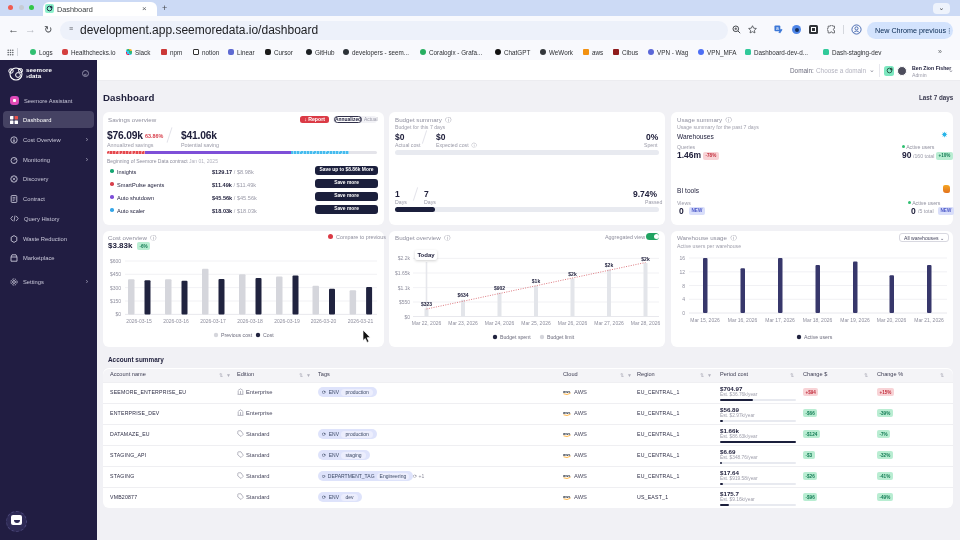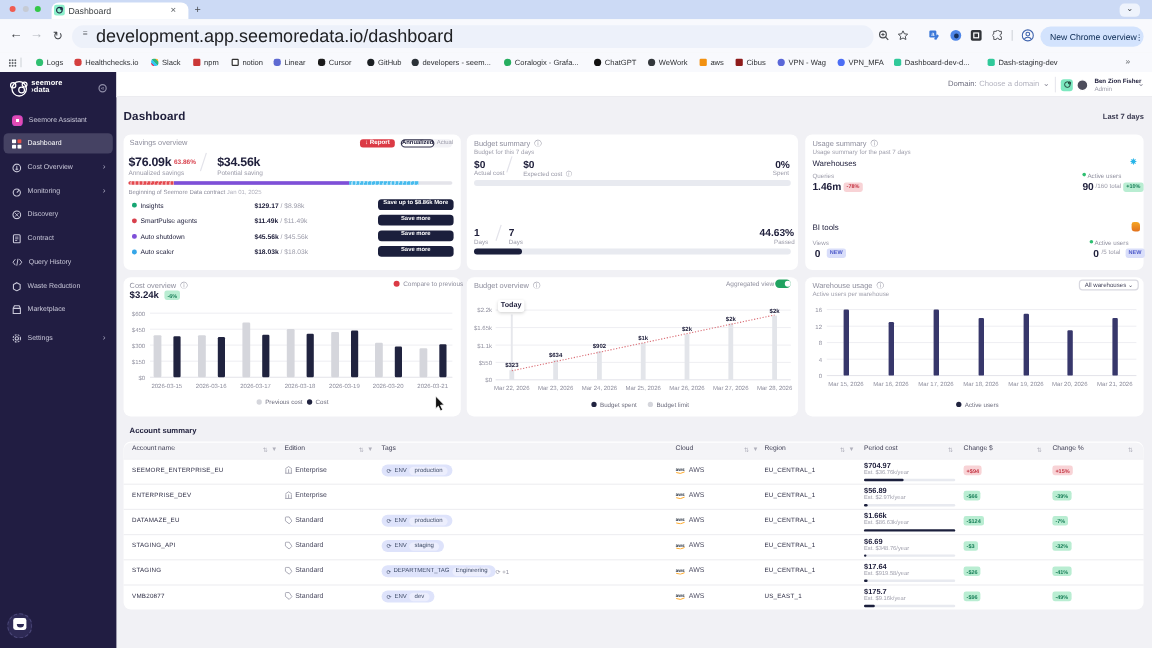--- a/index.html
+++ b/index.html
@@ -63,21 +63,21 @@
 <div class="abs" style="left:142px; top:4px; font-size:8px; color:#5f6368;">×</div>
 <div class="abs" style="left:162px; top:3px; font-size:9px; color:#4a4d52;">+</div>
 <div class="abs" style="left:933px; top:2.5px; width:17px; height:11px; background:#eef3fc; border-radius:4px; color:#41454a; font-size:7px; text-align:center; line-height:10px;">⌄</div>
 
 <div class="abs" id="toolbar"></div>
 <div class="abs" style="left:8px; top:23px; font-size:11px; color:#3f4247;">←</div>
 <div class="abs" style="left:25px; top:23px; font-size:11px; color:#b4b8bf;">→</div>
 <div class="abs" style="left:44px; top:24px; font-size:10px; color:#3f4247;">↻</div>
 <div class="abs" id="urlbar"></div>
 <div class="abs" style="left:69px; top:25px; width:8px; height:9px; color:#5f6368; font-size:7px;">≡</div>
-<div class="abs" style="left:80px; top:20.5px; font-size:15px; line-height:19px; color:#202124;">development.app.seemoredata.io/dashboard</div>
+<div class="abs" style="left:80px; top:20.5px; font-size:12px; line-height:19px; color:#202124;">development.app.seemoredata.io/dashboard</div>
 <svg class="abs" style="left:732px; top:25px;" width="9" height="9" viewBox="0 0 9 9">
       <circle cx="3.8" cy="3.8" r="2.8" fill="none" stroke="#474a4f" stroke-width="1"></circle>
       <line x1="6" y1="6" x2="8.2" y2="8.2" stroke="#474a4f" stroke-width="1"></line>
       <path d="M2.4 3.8h2.8M3.8 2.4v2.8" stroke="#474a4f" stroke-width="0.8"></path>
     </svg>
 <svg class="abs" style="left:748px; top:25px;" width="9" height="9" viewBox="0 0 10 10">
       <path d="M5 0.8l1.3 2.7 3 0.4-2.2 2 0.6 2.9L5 7.4 2.3 8.8l0.6-2.9-2.2-2 3-0.4z" fill="none" stroke="#474a4f" stroke-width="0.9"></path>
     </svg>
 <svg class="abs" style="left:774px; top:25px;" width="9" height="9" viewBox="0 0 10 10">
       <rect x="0.5" y="0.5" width="6.5" height="6.5" rx="1.2" fill="#3c78d8"></rect>
@@ -92,21 +92,21 @@
 <div class="abs" style="left:812.2px; top:28.2px; width:2.6px; height:2.6px; background:#303338;"></div>
 <svg class="abs" style="left:827px; top:25px;" width="9" height="9" viewBox="0 0 12 12">
       <path d="M4.5 1.5a1.3 1.3 0 013 0H10v3a1.4 1.4 0 000 3v3H7.2a1.4 1.4 0 00-2.9 0H1.5v-3.2a1.3 1.3 0 010-2.8V1.5z" fill="none" stroke="#474a4f" stroke-width="1"></path>
     </svg>
 <div class="abs" style="left:843px; top:25px; width:1px; height:9px; background:#d4d7dd;"></div>
 <svg class="abs" style="left:851px; top:24px;" width="11" height="11" viewBox="0 0 12 12">
       <circle cx="6" cy="6" r="5" fill="none" stroke="#3f64ad" stroke-width="1"></circle>
       <circle cx="6" cy="4.8" r="1.7" fill="none" stroke="#3f64ad" stroke-width="1"></circle>
       <path d="M2.8 9.6a3.6 3.6 0 016.4 0" fill="none" stroke="#3f64ad" stroke-width="1"></path>
     </svg>
-<div class="abs" style="left:867px; top:22px; width:86px; height:17px; background:#d3e3fd; border-radius:9px; color:#06264f; font-size:7.2px; line-height:17px; padding-left:8px;">New Chrome overview</div>
+<div class="abs" style="left:867px; top:22px; width:86px; height:17px; background:#d3e3fd; border-radius:9px; color:#06264f; font-size:7.2px; line-height:17px; padding-left:8px;">New Chrome previous</div>
 <div class="abs" style="left:946px; top:26.5px; font-size:6.5px; color:#06264f;">⋮</div>
 
 <div class="abs" id="bookmarks"></div>
 <svg class="abs" style="left:7px; top:48.5px;" width="7" height="7" viewBox="0 0 7 7">
       <g fill="#5f6368">
         <circle cx="1.2" cy="1.2" r="0.8"></circle>
         <circle cx="3.5" cy="1.2" r="0.8"></circle>
         <circle cx="5.8" cy="1.2" r="0.8"></circle>
         <circle cx="1.2" cy="3.5" r="0.8"></circle>
         <circle cx="3.5" cy="3.5" r="0.8"></circle>
@@ -243,21 +243,21 @@
 <div class="card" style="left:103px; top:112px; width:281px; height:113px;"></div>
 <div class="abs ctitle" style="left:108px; top:116px;">Savings overview</div>
 <div class="abs" style="left:300px; top:115.5px; width:29px; height:7.5px; background:#db3a45; border-radius:2.5px; color:#fff; font-size:5.2px; font-weight:bold; text-align:center; line-height:7.5px;">↓&nbsp;Report</div>
 <div class="abs" style="left:333px; top:115.5px; width:44px; height:7.5px; background:#f2f2f6; border-radius:4px;"></div>
 <div class="abs" style="left:334px; top:115.5px; width:28px; height:7.5px; background:#fff; border:0.7px solid #30304a; border-radius:4px; font-size:4.9px; font-weight:bold; color:#23233f; text-align:center; line-height:6.3px;">Annualized</div>
 <div class="abs" style="left:364px; top:115.5px; width:15px; font-size:4.9px; color:#9a9aa8; line-height:7.5px;">Actual</div>
 <div class="abs big" style="left:107px; top:129.5px; font-size:10.3px; letter-spacing:-0.2px;">$76.09k</div>
 <div class="abs" style="left:145px; top:133px; font-size:5.4px; font-weight:bold; color:#d8404c;">63.86%</div>
 <div class="abs" style="left:107px; top:142px; font-size:5.4px;" class2="grayt"><span class="grayt">Annualized savings</span></div>
 <div class="abs" style="left:169px; top:127px; width:1px; height:16px; background:#e3e3ea; transform:rotate(18deg);"></div>
-<div class="abs big" style="left:181px; top:129.5px; font-size:10.3px; letter-spacing:-0.2px;">$34.56k</div>
+<div class="abs big" style="left:181px; top:129.5px; font-size:10.3px; letter-spacing:-0.2px;">$41.06k</div>
 <div class="abs grayt" style="left:181px; top:142px; font-size:5.4px;">Potential saving</div>
 
 <div class="abs" style="left:107px; top:151px; width:270px; height:3px; border-radius:2px; background:#e4e4ea;"></div>
 <div class="abs" style="left:107px; top:151px; width:38px; height:3px; border-radius:2px 0 0 2px; background:repeating-linear-gradient(100deg,#e5484d 0 1.8px,#f2989c 1.8px 3.2px);"></div>
 <div class="abs" style="left:145px; top:151px; width:146px; height:3px; background:#7e4fd8;"></div>
 <div class="abs" style="left:291px; top:151px; width:58px; height:3px; background:repeating-linear-gradient(100deg,#45bbee 0 2px,#9fdcf6 2px 3.2px);"></div>
 <div class="abs" style="left:107px; top:158px; font-size:5px; color:#8f8f9e;">Beginning of Seemore Data contract <span style="color:#b3b3bf;">Jan 01, 2025</span></div>
 
 <div class="abs" style="left:110px; top:169px;">
       <span class="dot" style="background:#17a673;"></span>
@@ -293,21 +293,21 @@
 <div class="abs big" style="left:436px; top:132px; font-size:8.5px;">$0</div>
 <div class="abs grayt" style="left:436px; top:142px; font-size:5.2px;">Expected cost &nbsp;ⓘ</div>
 <div class="abs big" style="left:646px; top:132px; font-size:8.5px;">0%</div>
 <div class="abs grayt" style="left:644px; top:142px; font-size:5.2px;">Spent</div>
 <div class="abs" style="left:395px; top:150px; width:264px; height:4.5px; border-radius:3px; background:#e8eaf0;"></div>
 <div class="abs big" style="left:395px; top:189px; font-size:8.5px;">1</div>
 <div class="abs grayt" style="left:395px; top:199px; font-size:5.2px;">Days</div>
 <div class="abs" style="left:415px; top:187px; width:1px; height:14px; background:#e3e3ea; transform:rotate(18deg);"></div>
 <div class="abs big" style="left:424px; top:189px; font-size:8.5px;">7</div>
 <div class="abs grayt" style="left:424px; top:199px; font-size:5.2px;">Days</div>
-<div class="abs big" style="left:633px; top:189px; font-size:8.5px;">44.63%</div>
+<div class="abs big" style="left:633px; top:189px; font-size:8.5px;">9.74%</div>
 <div class="abs grayt" style="left:645px; top:199px; font-size:5.2px;">Passed</div>
 <div class="abs" style="left:395px; top:207px; width:264px; height:4.5px; border-radius:3px; background:#e8eaf0;"></div>
 <div class="abs" style="left:395px; top:207px; width:40px; height:4.5px; border-radius:3px; background:#1b1f3c;"></div>
 
 <div class="card" style="left:671px; top:112px; width:282px; height:113px;"></div>
 <div class="abs ctitle" style="left:677px; top:116px;">Usage summary &nbsp;ⓘ</div>
 <div class="abs csub" style="left:677px; top:123.5px;">Usage summary for the past 7 days</div>
 <div class="abs" style="left:677px; top:133px; font-size:6.6px; color:#23233f;">Warehouses</div>
 <svg class="abs" style="left:940px; top:131px;" width="9" height="9" viewBox="0 0 24 24">
       <path fill="#29b5e8" d="M12 1l1.5 4.5L18 4l-2.5 4 4.5 1.5-4.5 1.5L18 15l-4.5-1.5L12 18l-1.5-4.5L6 15l2.5-4L4 9.5 8.5 8 6 4l4.5 1.5z"></path>
@@ -327,21 +327,21 @@
 <div class="abs badge bpurp" style="left:689px; top:206.5px;">NEW</div>
 <div class="abs" style="left:908px; top:200px; font-size:5.2px; color:#8f8f9e;"><span style="display:inline-block; width:3px; height:3px; border-radius:50%; background:#2fbf71; vertical-align:1px;"></span> Active users</div>
 <div class="abs big" style="left:911px; top:205.5px; font-size:8.5px;">0</div>
 <div class="abs grayt" style="left:918px; top:208px; font-size:5.2px;">/5 total</div>
 <div class="abs badge bpurp" style="left:938px; top:206.5px;">NEW</div>
 
 <div class="card" style="left:103px; top:231px; width:281px; height:116px;"></div>
 <div class="abs ctitle" style="left:108px; top:234px;">Cost overview &nbsp;ⓘ</div>
 <div class="abs" style="left:328px; top:234px; width:5px; height:5px; border-radius:50%; background:#db3a45;"></div>
 <div class="abs" style="left:336px; top:234px; font-size:5.4px; color:#8f8f9e;">Compare to previous</div>
-<div class="abs big" style="left:108px; top:241px; font-size:8px;">$3.24k</div>
+<div class="abs big" style="left:108px; top:241px; font-size:8px;">$3.83k</div>
 <div class="abs badge bgreen" style="left:137px; top:242px;">-6%</div>
 <svg class="abs" style="left:103px; top:252px;" width="281" height="92" viewBox="0 0 281 92">
   <g stroke="#ededf1" stroke-width="0.8">
     <line x1="22" y1="9" x2="274" y2="9"></line>
         <line x1="22" y1="22.3" x2="274" y2="22.3"></line>
     <line x1="22" y1="35.6" x2="274" y2="35.6"></line>
         <line x1="22" y1="49" x2="274" y2="49"></line>
   </g>
   <line x1="22" y1="62.4" x2="274" y2="62.4" stroke="#e2e2e8" stroke-width="0.8"></line>
   <g font-size="5" fill="#8f8f9e" text-anchor="end">

